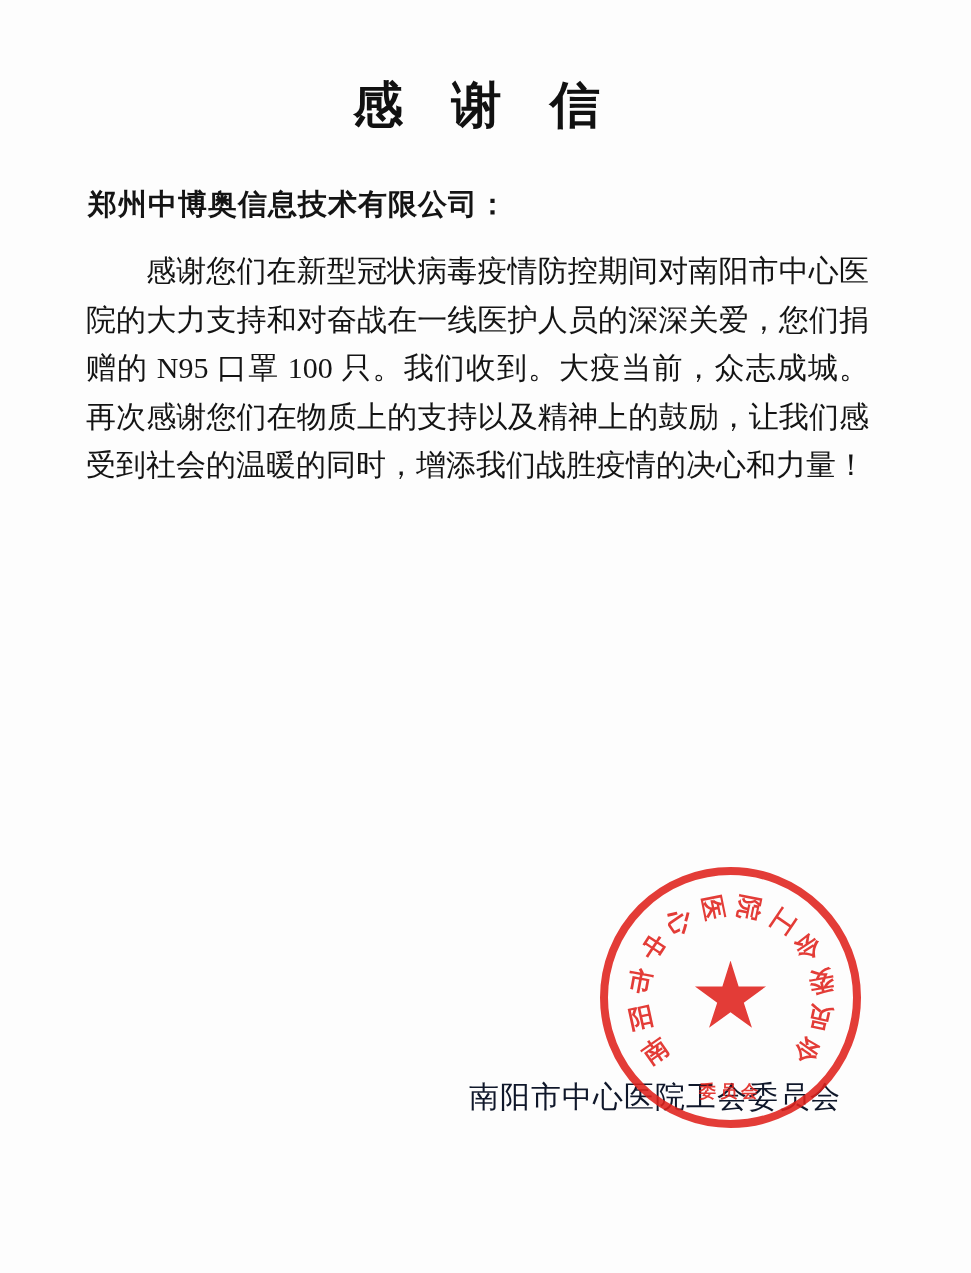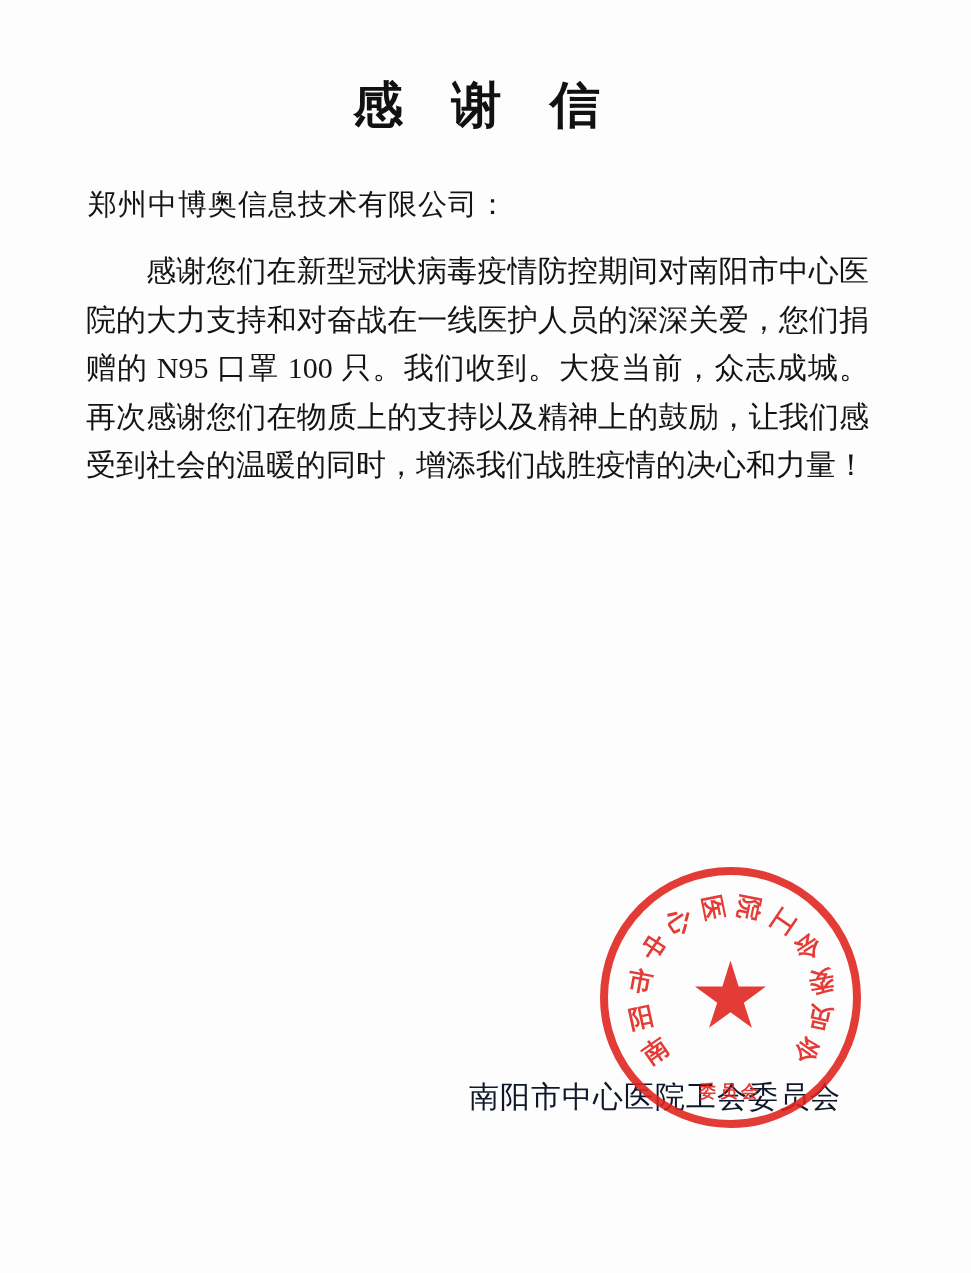--- a/index.html
+++ b/index.html
@@ -28,20 +28,21 @@
     color: #111;
     font-family: "Liberation Serif", "DejaVu Serif", serif;
   }
 
   
   .salutation {
     margin: 46px 0 0 88px;
     font-size: 29px;
     letter-spacing: 1px;
     color: #141414;
+    font-weight: bold;
   }
 
   
   .body-text {
     margin: 22px 86px 0 86px;
     font-size: 30px;
     line-height: 1.62;
     text-align: justify;
     text-justify: inter-ideograph;
     color: #141414;

